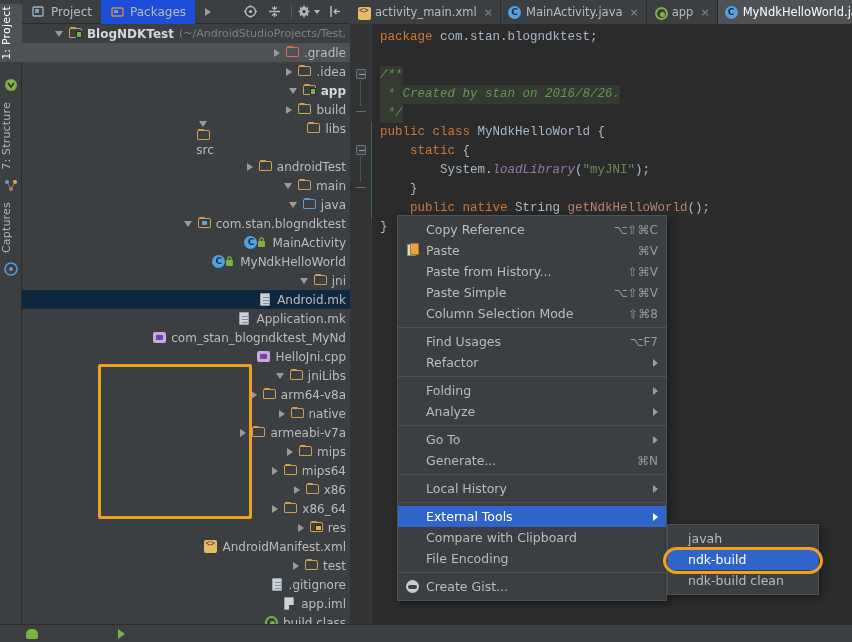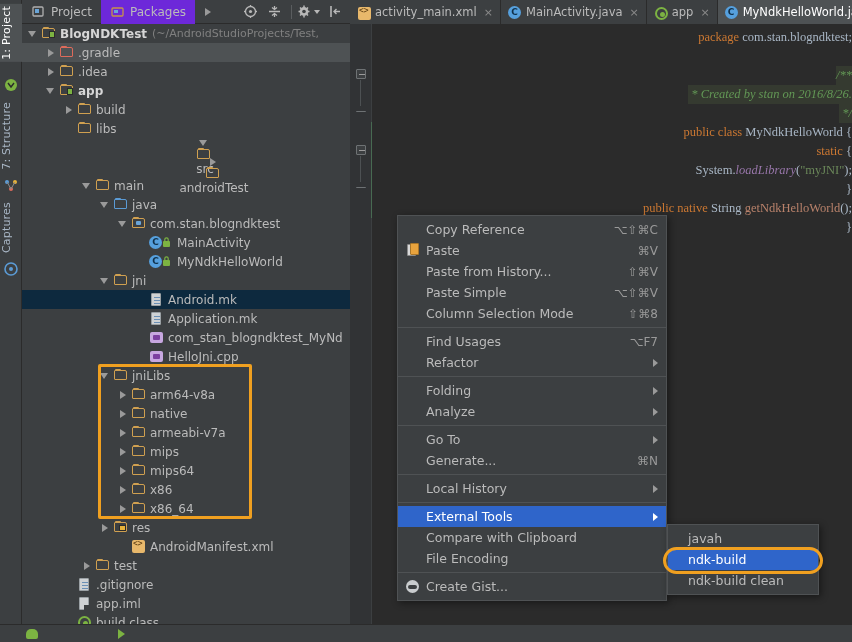--- a/index.html
+++ b/index.html
@@ -37,32 +37,33 @@
   }
   .proj-toolbar {
     position: absolute; left: 0; top: 0; width: 328px; height: 24px;
     background: #3c3f41; border-bottom: 1px solid #2b2b2b;
     display: flex; align-items: center; gap: 0px;
   }
   .ptab {
     display: flex; align-items: center; gap: 5px;
     height: 24px; padding: 0 9px; font-size: 12px; color: #bbbbbb;
   }
-  .ptab.active { background: #6d28d9; }
+  .ptab.active { background: #1d4ed8; }
   .tb-sep { width: 1px; height: 14px; background: #5a5d5f; margin: 0 5px; }
   .tb-ico { width: 15px; height: 15px; position: relative; }
 
   .tree {
     position: absolute; left: 0; top: 24px; width: 328px; bottom: 18px;
     background: #3c3f41; overflow: hidden;
   }
   .row {
     position: relative; height: 19px; display: flex; align-items: center;
     white-space: nowrap; font-size: 12px; color: #bbbbbb;
     padding-right: 4px;
+    justify-content: flex-end;
   }
   .row.sel-blue { background: #0d293e; }
   .row.sel-gray { background: #4e5254; }
   .arrow {
     width: 9px; height: 9px; flex: 0 0 9px; position: relative;
     margin-right: 4px;
   }
   .arrow.r::before {
     content: ""; position: absolute; left: 2px; top: 1px;
     border-left: 6px solid #9a9a9a;
@@ -148,23 +149,23 @@
   .etab .x { color: #8a8a8a; font-size: 11px; margin-left: 2px; }
   .etab .ti { width: 13px; height: 13px; position: relative; flex: 0 0 13px; }
 
   .gutter {
     position: absolute; left: 0; top: 24px; width: 22px; bottom: 0;
     background: #313335; border-right: 1px solid #3c3f41;
   }
   .code {
     position: absolute; left: 22px; top: 24px; right: 0; bottom: 0;
     background: #2b2b2b;
-    font-family: Liberation Serif, serif;
+    font-family: Liberation Mono, monospace;
     font-size: 12.5px; line-height: 19px; color: #a9b7c6;
-    padding: 4px 0 0 8px; white-space: pre; text-align: right;
+    padding: 4px 0 0 8px; white-space: pre;
   }
   .k { color: #cc7832; }
   .cmt { color: #629755; font-style: italic; }
   .str { color: #6a8759; }
   .nat { color: #b9826b; }
   .typ { color: #a9b7c6; }
   .fld { color: #9876aa; font-style: italic; }
   .cmtblock { background: #353a30; display: inline-block; }
   .fold {
     position: absolute; left: 6px; width: 10px; height: 10px;
@@ -379,21 +380,21 @@
           </span>
           <span class="lbl">libs</span>
         </div>
         <div class="row" style="padding-left: 42px; flex-direction: column;">
           <span class="arrow d"></span>
           <span class="ic">
             <span class="folder hollow"></span>
           </span>
           <span class="lbl">src</span>
         </div>
-        <div class="row" style="padding-left: 60px; flex-direction: column;">
+        <div class="row" style="padding-left: 60px;">
           <span class="arrow r"></span>
           <span class="ic">
             <span class="folder hollow"></span>
           </span>
           <span class="lbl">androidTest</span>
         </div>
         <div class="row" style="padding-left: 60px;">
           <span class="arrow d"></span>
           <span class="ic">
             <span class="folder hollow"></span>

